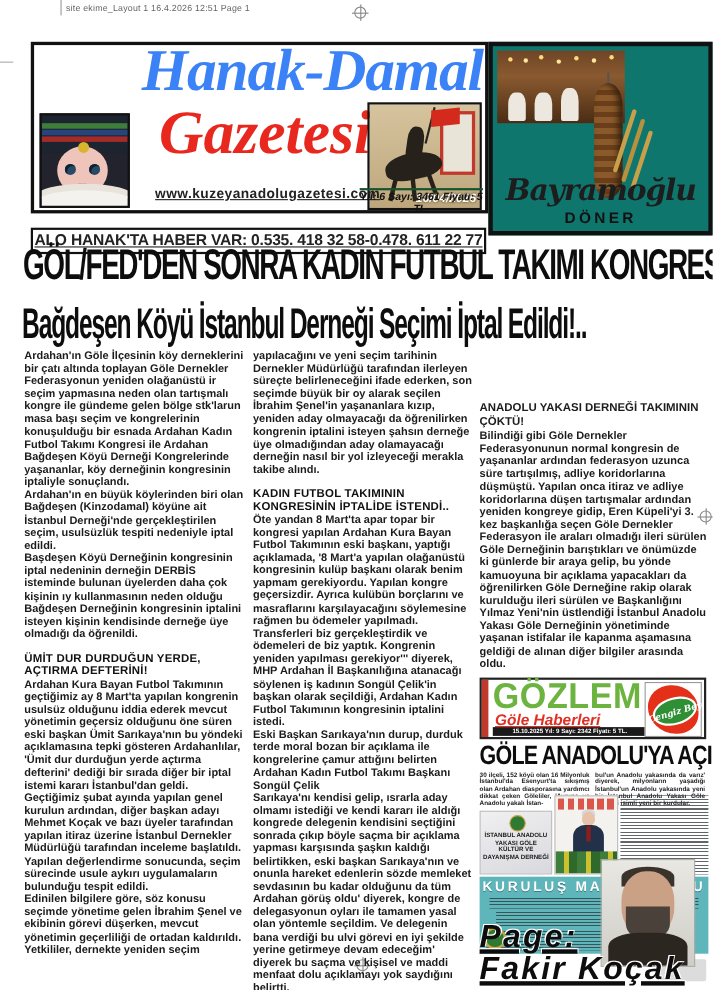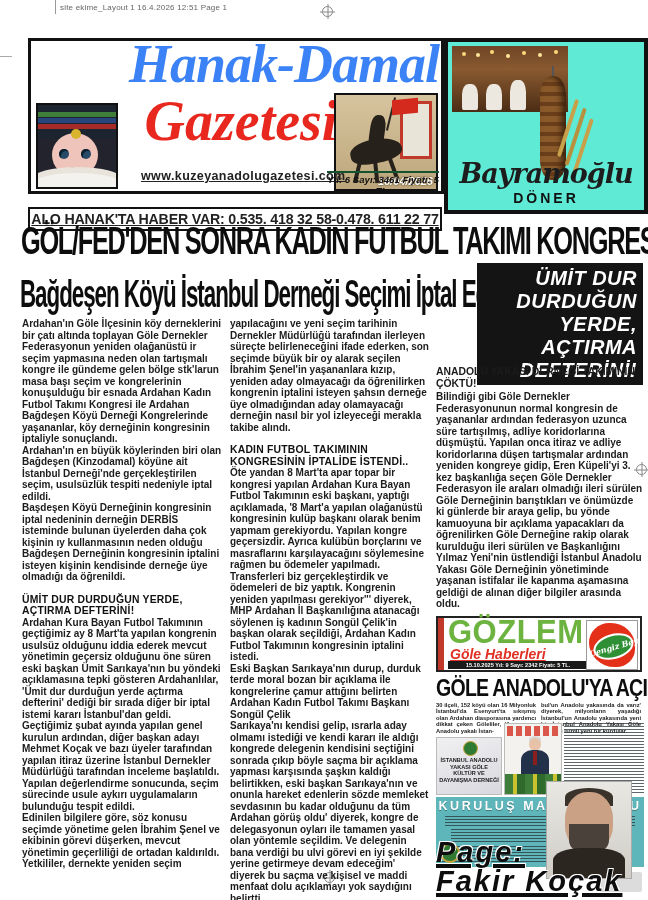--- a/index.html
+++ b/index.html
@@ -49,21 +49,21 @@
   .statue .leg1{left:20px;transform:rotate(14deg);}
   .statue .leg2{left:38px;transform:rotate(-6deg);}
   .statue .leg3{left:56px;transform:rotate(-20deg);}
   .statue .date{position:absolute;right:3px;bottom:2px;font-size:11px;font-weight:bold;font-style:italic;color:#fff;
       text-shadow:0 0 2px #6b5a35,0 0 2px #6b5a35;}
   
   .phone-bar{position:absolute;left:28px;top:191px;width:410px;height:20px;border:2px solid #111;
       display:flex;align-items:center;justify-content:center;font-weight:bold;font-size:14.2px;color:#222;
       text-decoration:underline;white-space:nowrap;letter-spacing:-0.2px;margin-top:16px;}
   
-  .ad-box{position:absolute;left:444px;top:38px;width:196px;height:168px;border:4px solid #111;background:#5eead4;overflow:hidden;}
+  .ad-box{position:absolute;left:444px;top:38px;width:196px;height:168px;border:4px solid #111;background:#0f766e;overflow:hidden;}
   .ad-photo{position:absolute;left:4px;top:4px;width:116px;height:66px;
       background:linear-gradient(180deg,#6e4526 0%,#8a5a30 35%,#4a2c14 100%);}
   .ad-photo .lights{position:absolute;left:10px;top:6px;width:4px;height:4px;border-radius:50%;background:#ffd978;
       box-shadow:14px 1px 0 #ffe79a,28px -2px 0 #ffd978,44px 2px 0 #ffe79a,60px -1px 0 #ffd978,76px 1px 0 #ffe79a,92px -2px 0 #ffd978;}
   .ad-photo .chef{position:absolute;bottom:2px;width:16px;height:26px;border-radius:40% 40% 10% 10%;background:#ece8e0;}
   .ad-photo .chef.c1{left:10px}.ad-photo .chef.c2{left:34px}.ad-photo .chef.c3{left:58px;height:30px}
   .ad-doner{position:absolute;left:92px;top:34px;width:26px;height:104px;border-radius:12px/20px;
       background:repeating-linear-gradient(180deg,#8a5a2a 0 6px,#6a3e1a 6px 10px);box-shadow:inset -4px 0 6px #3a220e;}
   .ad-skewer{position:absolute;left:104px;top:24px;width:2px;height:14px;background:#555;}
   .wheat{position:absolute;left:118px;top:56px;width:4px;height:60px;background:#c9a04a;transform:rotate(18deg);border-radius:2px;
@@ -201,27 +201,20 @@
     </div>
     <div class="ad-skewer"></div>
     <div class="ad-doner"></div>
     <div class="wheat"></div>
     <div class="ad-script">Bayramoğlu</div>
     <div class="ad-sub">DÖNER</div>
   </div>
 
   <div class="kicker">GÖL/FED'DEN SONRA KADIN FUTBUL TAKIMI KONGRESİ TARTIŞILIRKEN</div>
   <div class="mainhead">Bağdeşen Köyü İstanbul Derneği Seçimi İptal Edildi!..</div>
-  <div class="sidebox">
-    <div>ÜMİT DUR</div>
-    <div>DURDUĞUN</div>
-    <div>YERDE,</div>
-    <div>AÇTIRMA</div>
-    <div>DEFTERİNİ!</div>
-  </div>
 
   <div class="col" style="left:22px;">
     <p>Ardahan'ın Göle İlçesinin köy derneklerini bir çatı altında toplayan Göle Dernekler Federasyonun yeniden olağanüstü ir seçim yapmasına neden olan tartışmalı kongre ile gündeme gelen bölge stk'larun masa başı seçim ve kongrelerinin konuşulduğu bir esnada Ardahan Kadın Futbol Takımı Kongresi ile Ardahan Bağdeşen Köyü Derneği Kongrelerinde yaşananlar, köy derneğinin kongresinin iptaliyle sonuçlandı.</p>
     <p>Ardahan'ın en büyük köylerinden biri olan Bağdeşen (Kinzodamal) köyüne ait İstanbul Derneği'nde gerçekleştirilen seçim, usulsüzlük tespiti nedeniyle iptal edildi.</p>
     <p>Başdeşen Köyü Derneğinin kongresinin iptal nedeninin derneğin DERBİS isteminde bulunan üyelerden daha çok kişinin ıy kullanmasının neden olduğu Bağdeşen Derneğinin kongresinin iptalini isteyen kişinin kendisinde derneğe üye olmadığı da öğrenildi.</p>
     <p class="subhead">ÜMİT DUR DURDUĞUN YERDE, AÇTIRMA DEFTERİNİ!</p>
     <p>Ardahan Kura Bayan Futbol Takımının geçtiğimiz ay 8 Mart'ta yapılan kongrenin usulsüz olduğunu iddia ederek mevcut yönetimin geçersiz olduğunu öne süren eski başkan Ümit Sarıkaya'nın bu yöndeki açıklamasına tepki gösteren Ardahanlılar, 'Ümit dur durduğun yerde açtırma defterini' dediği bir sırada diğer bir iptal istemi kararı İstanbul'dan geldi.</p>
     <p>Geçtiğimiz şubat ayında yapılan genel kurulun ardından, diğer başkan adayı Mehmet Koçak ve bazı üyeler tarafından yapılan itiraz üzerine İstanbul Dernekler Müdürlüğü tarafından inceleme başlatıldı. Yapılan değerlendirme sonucunda, seçim sürecinde usule aykırı uygulamaların bulunduğu tespit edildi.</p>
     <p>Edinilen bilgilere göre, söz konusu seçimde yönetime gelen İbrahim Şenel ve ekibinin görevi düşerken, mevcut yönetimin geçerliliği de ortadan kaldırıldı.</p>
     <p>Yetkililer, dernekte yeniden seçim</p>

